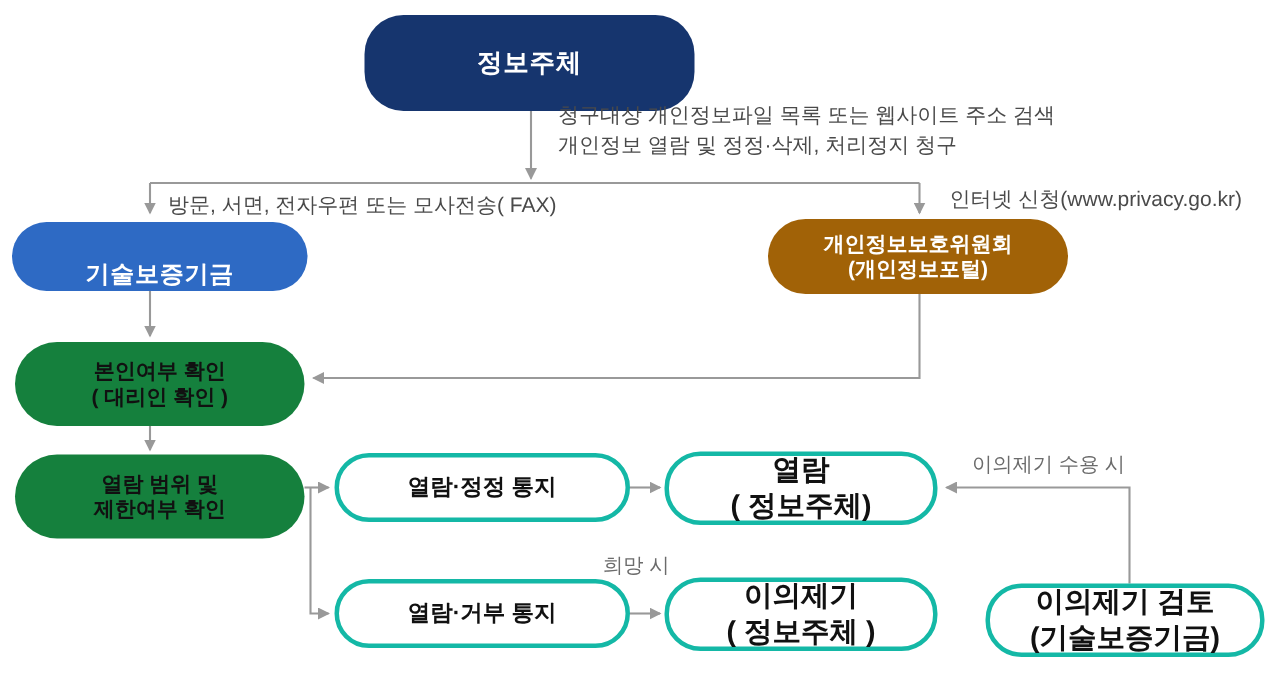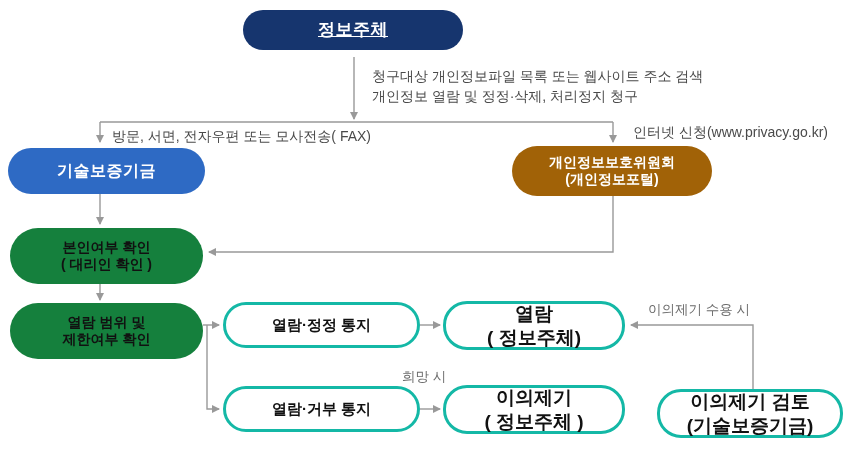--- a/index.html
+++ b/index.html
@@ -64,25 +64,25 @@
       <path d="M207,325 L207,409 L219,409" marker-end="url(#arr)"></path>
 
       <path d="M420,325 L440,325" marker-end="url(#arr)"></path>
 
       <path d="M420,409 L440,409" marker-end="url(#arr)"></path>
 
       <path d="M753,389 L753,325 L631,325" marker-end="url(#arr)"></path>
     </g>
   </svg>
 
-  <div class="node pill-navy" style="left:243px;top:10px;width:220px;height:40px;text-decoration:underline;">
+  <div class="node pill-navy" style="left:243px;top:10px;width:220px;height:64px;">
     <span>정보주체</span>
   </div>
 
-  <div class="node pill-blue" style="left:8px;top:148px;width:197px;height:46px;">
+  <div class="node pill-blue" style="left:8px;top:148px;width:197px;height:46px;justify-content:flex-end;">
     <span>기술보증기금</span>
   </div>
 
   <div class="node pill-green" style="left:512px;top:146px;width:200px;height:50px;">
     <span>개인정보보호위원회</span>
     <span>(개인정보포털)</span>
   </div>
 
   <div class="node pill-gray" style="left:10px;top:228px;width:193px;height:56px;">
     <span>본인여부 확인</span>

